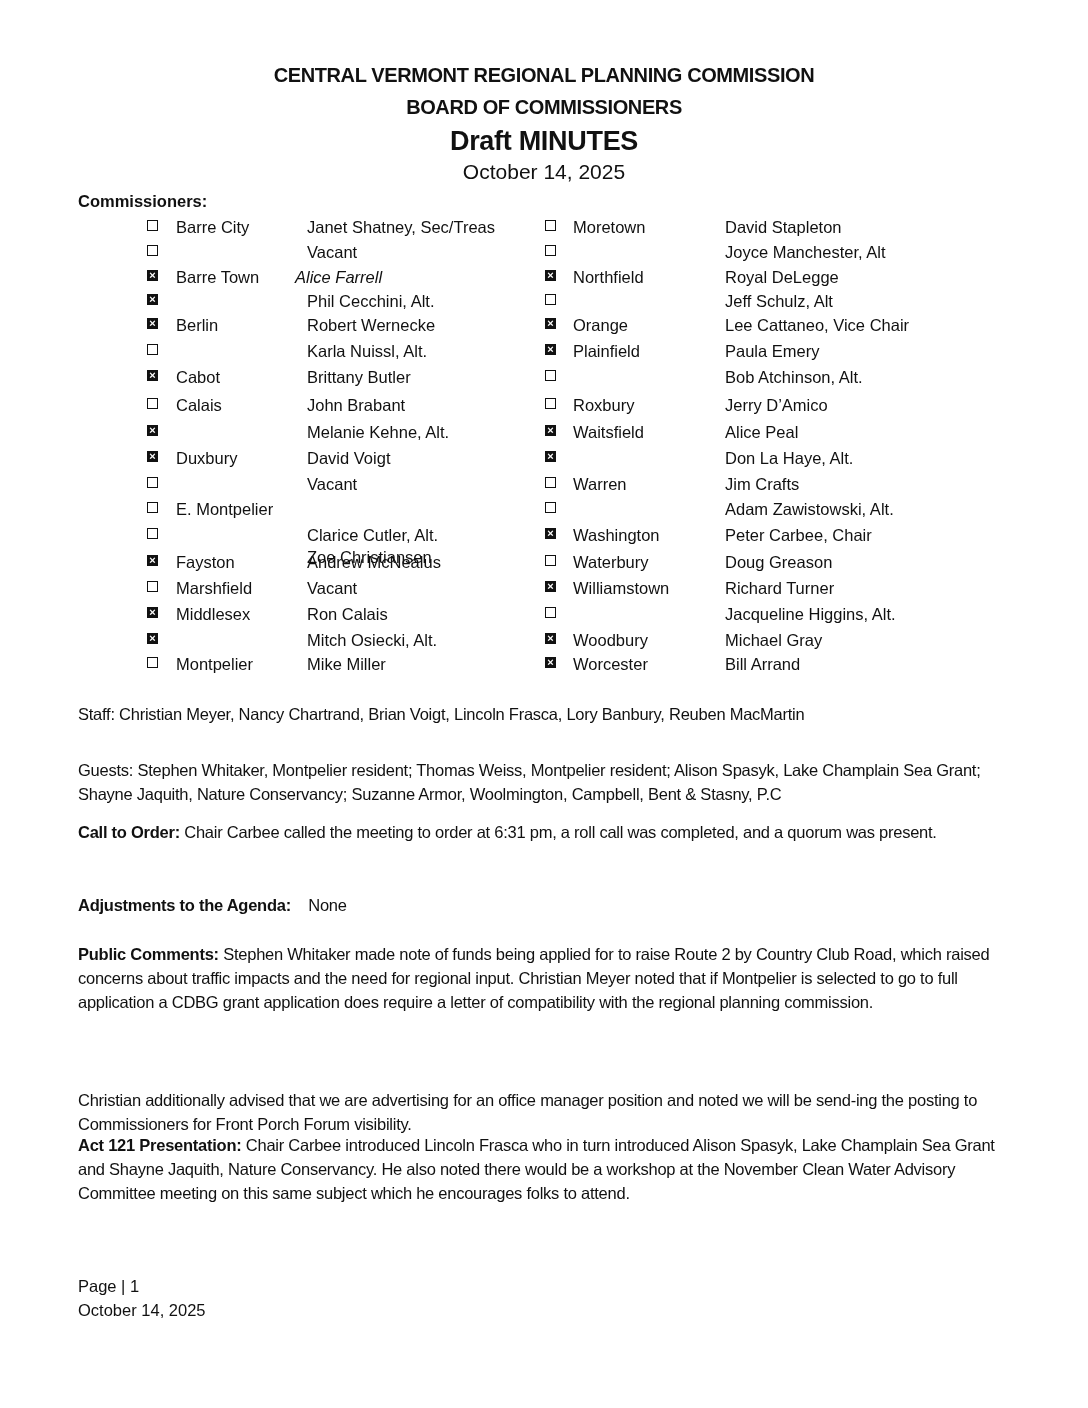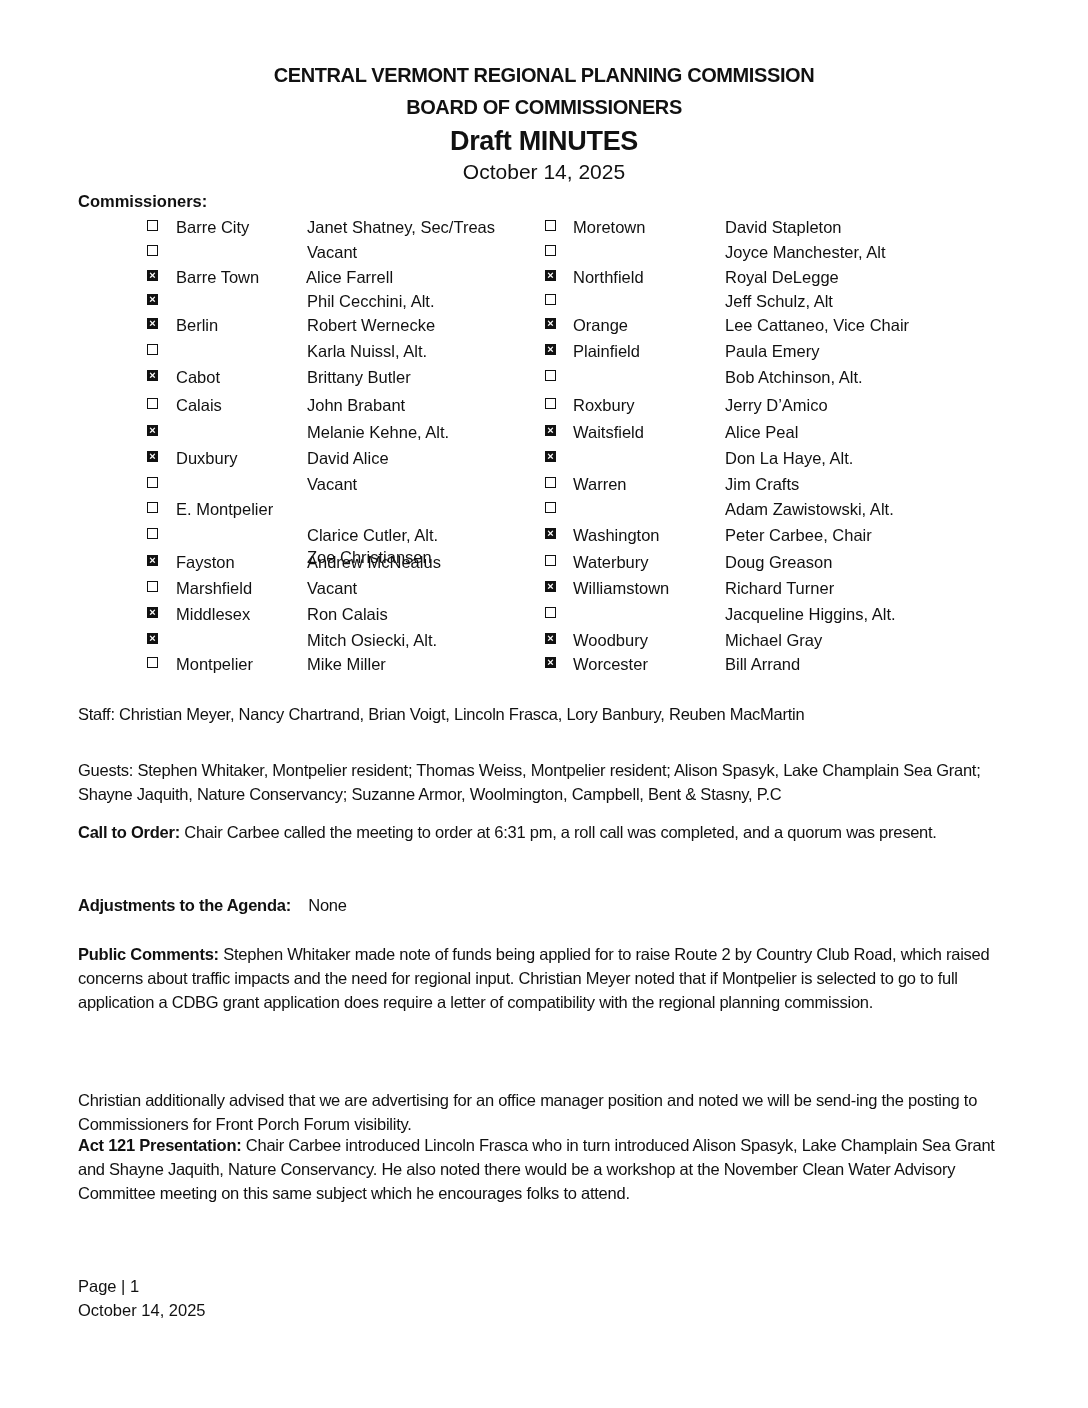--- a/index.html
+++ b/index.html
@@ -46,21 +46,21 @@
         <span class="person" style="left: 307px;">Janet Shatney, Sec/Treas</span>
       </div>
       <div class="row" style="top: 25px; left: 0px;">
         <span class="cb" style="left: 147px;"></span>
         <span class="town" style="left: 176px;"></span>
         <span class="person" style="left: 307px;">Vacant</span>
       </div>
       <div class="row" style="top: 50px; left: 0px;">
         <span class="cb checked" style="left: 147px;"></span>
         <span class="town" style="left: 176px;">Barre Town</span>
-        <span class="person" style="left: 306px;">Alice Farrell</span>
+        <span class="person" style="left: 295px; font-style: italic;">Alice Farrell</span>
       </div>
       <div class="row" style="top: 74px; left: 0px;">
         <span class="cb checked" style="left: 147px;"></span>
         <span class="town" style="left: 176px;"></span>
         <span class="person" style="left: 307px;">Phil Cecchini, Alt.</span>
       </div>
       <div class="row" style="top: 98px; left: 0px;">
         <span class="cb checked" style="left: 147px;"></span>
         <span class="town" style="left: 176px;">Berlin</span>
         <span class="person" style="left: 307px;">Robert Wernecke</span>
@@ -81,21 +81,21 @@
         <span class="person" style="left: 307px;">John Brabant</span>
       </div>
       <div class="row" style="top: 205px; left: 0px;">
         <span class="cb checked" style="left: 147px;"></span>
         <span class="town" style="left: 176px;"></span>
         <span class="person" style="left: 307px;">Melanie Kehne, Alt.</span>
       </div>
       <div class="row" style="top: 231px; left: 0px;">
         <span class="cb checked" style="left: 147px;"></span>
         <span class="town" style="left: 176px;">Duxbury</span>
-        <span class="person" style="left: 307px;">David Alice</span>
+        <span class="person" style="left: 307px;">David Voigt</span>
       </div>
       <div class="row" style="top: 257px; left: 0px;">
         <span class="cb" style="left: 147px;"></span>
         <span class="town" style="left: 176px;"></span>
         <span class="person" style="left: 307px;">Vacant</span>
       </div>
       <div class="row" style="top: 282px; left: 0px;">
         <span class="cb" style="left: 147px;"></span>
         <span class="town" style="left: 176px;">E. Montpelier</span>
         <span class="person" style="left: 307px; margin-top: 48px;">Zoe Christiansen</span>

